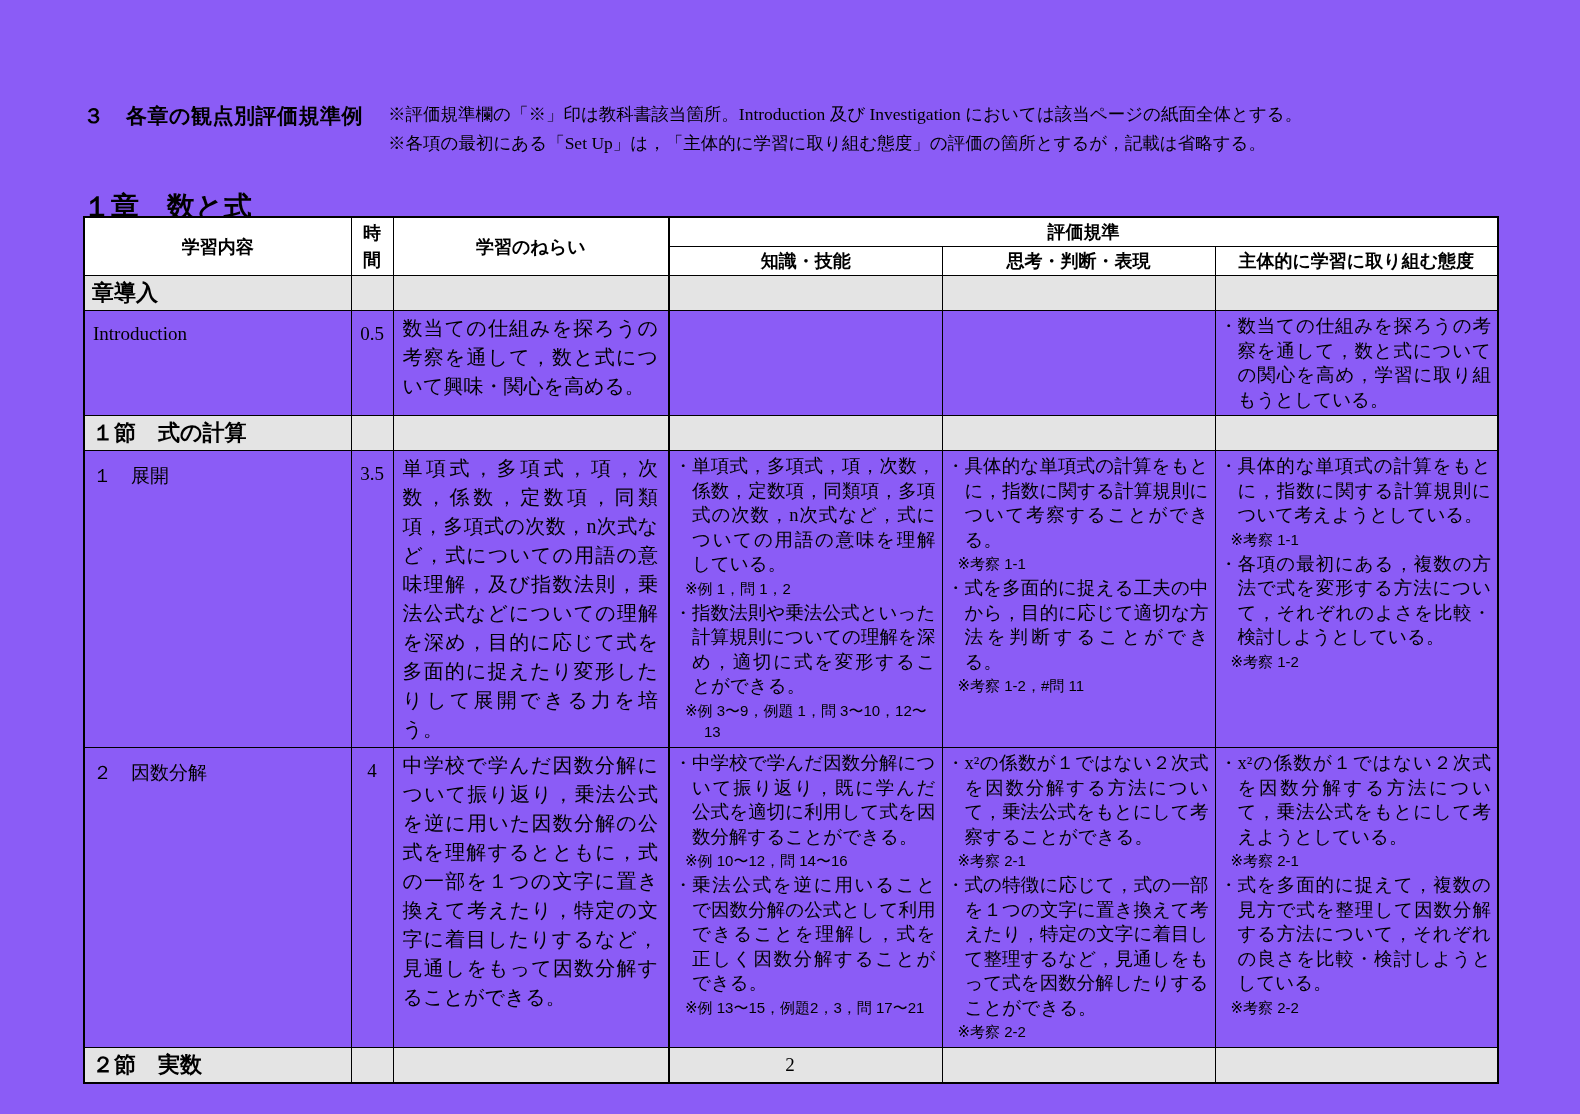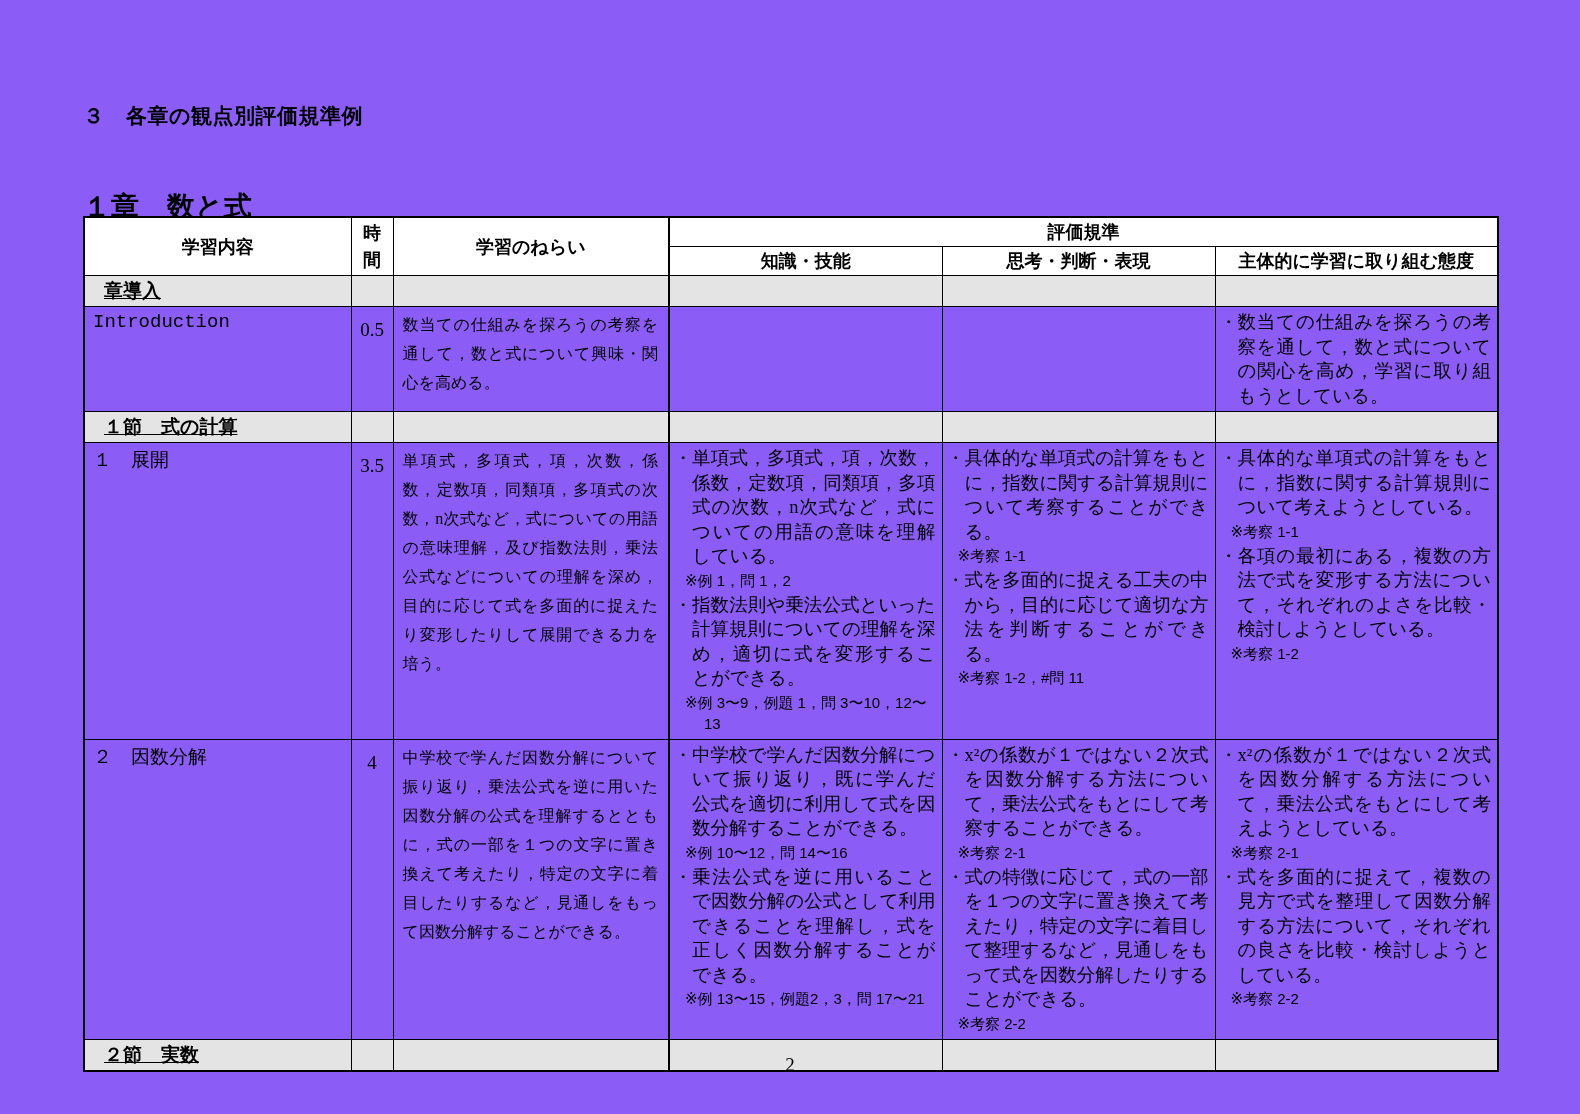--- a/index.html
+++ b/index.html
@@ -64,34 +64,33 @@
   th.th-hours .vert{
     display:inline-block;width:1.05em;
     word-break:break-all;line-height:1.45;
   }
   tr.header-row-1 th{height:29px;}
   tr.header-row-2 th{height:28px;}
   
   tr.section-row td{
     background:var(--section-bg);
     font-family:"Liberation Sans","DejaVu Sans",sans-serif;
-    font-weight:bold;font-size:19px;
-    height:29px;padding:2px 19px;
+    font-weight:bold;font-size:22px;
+    height:29px;padding:2px 7px;
     vertical-align:middle;
-    text-decoration:underline;
   }
   
   td.col-content{
-    font-size:19px;padding:4px 8px;font-family:Liberation Mono, monospace;
+    font-size:19px;padding:12px 8px;
   }
   td.col-hours{
     font-size:19px;text-align:center;padding-top:12px;
   }
   td.col-aim{
-    font-size:16px;line-height:29px;
+    font-size:20px;line-height:29px;
     text-align:justify;
     padding:3px 10px 3px 9px;
   }
   td.col-knowledge,td.col-thinking,td.col-attitude{
     padding:3px 6px 3px 4px;
   }
   .bullet{
     display:flex;align-items:flex-start;
   }
   .bullet-marker{
@@ -119,20 +118,24 @@
     text-align:center;font-size:19px;
   }
 </style>
 </head>
 <body>
 
 <div class="page">
 
   <div class="doc-title">３　各章の観点別評価規準例</div>
 
+  <div class="doc-notes">
+    <div>※評価規準欄の「※」印は教科書該当箇所。Introduction 及び Investigation においては該当ページの紙面全体とする。</div>
+    <div>※各項の最初にある「Set Up」は，「主体的に学習に取り組む態度」の評価の箇所とするが，記載は省略する。</div>
+  </div>
 
   <div class="chapter-title">１章　数と式</div>
 
   <table class="eval-table">
     <colgroup>
       <col class="c-content">
         <col class="c-hours">
         <col class="c-aim">
       <col class="c-knowledge">
         <col class="c-thinking">

